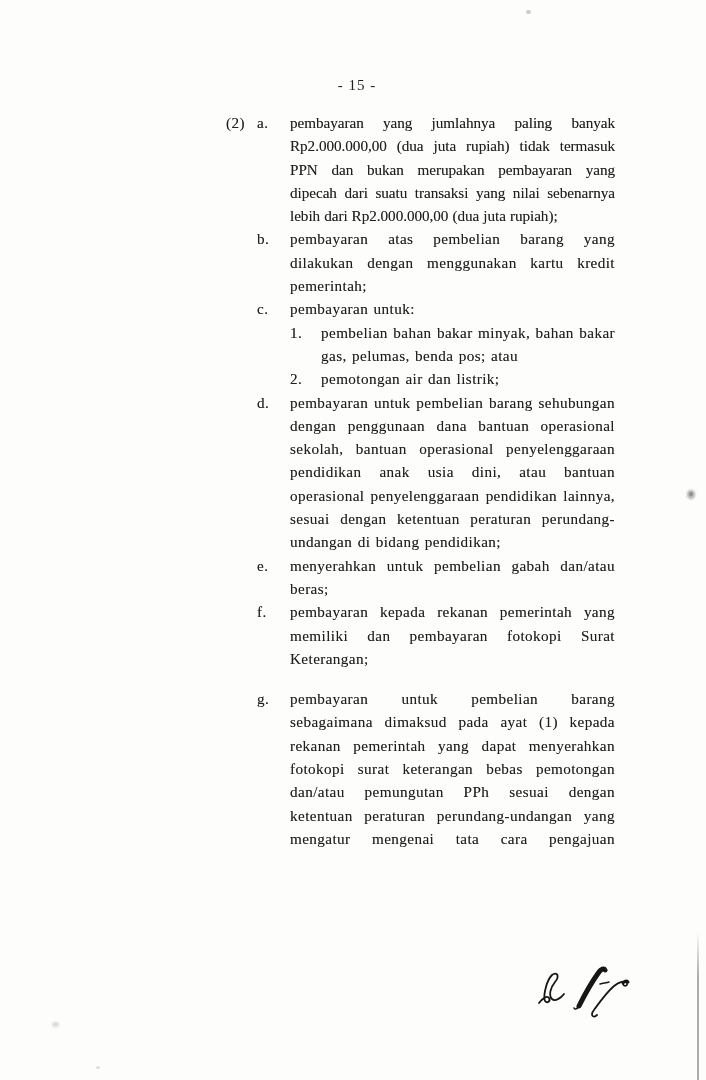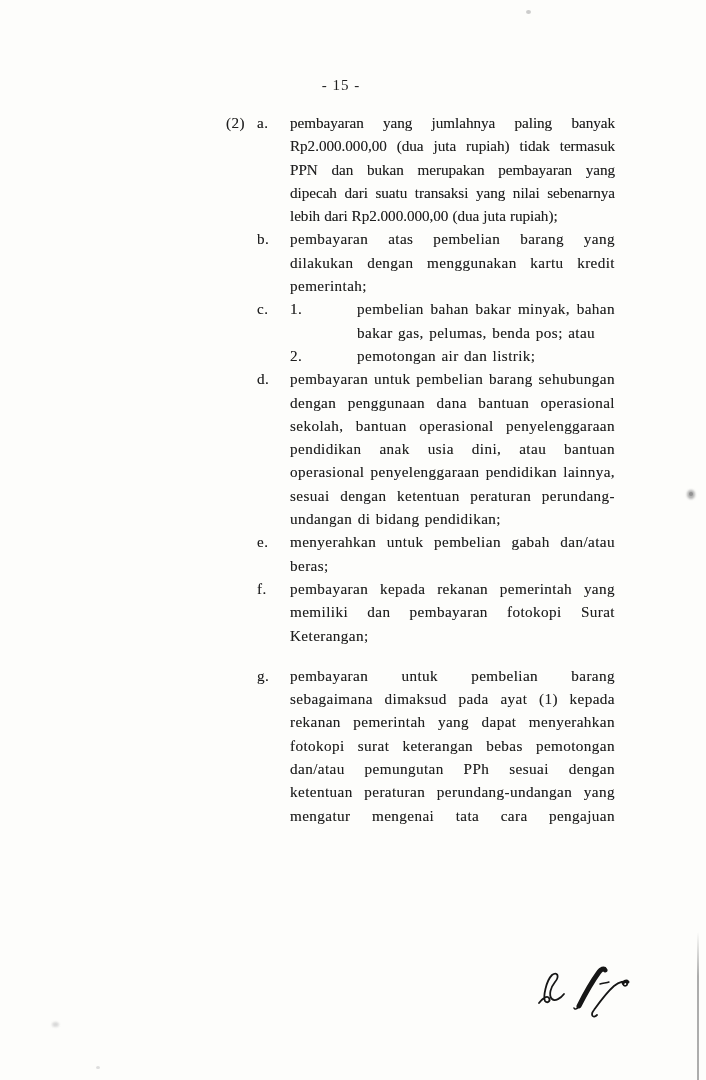--- a/index.html
+++ b/index.html
@@ -12,35 +12,35 @@
     color:#1f1f1f;
   }
   .txt{
     font-size:15.2px;
     line-height:23.3px;
     letter-spacing:0.4px;
     word-spacing:1.2px;
     text-shadow:0 0 0.6px rgba(30,30,30,0.45);
   }
   .pageno{
-    position:absolute;top:77px;left:0;width:682px;
+    position:absolute;top:77px;left:16px;width:682px;
     text-align:center;font-size:15px;letter-spacing:1px;
   }
   .clause{position:absolute;top:111px;left:226px;width:384px;}
   .cmark{position:absolute;left:0;top:0;}
   .cbody{margin-left:31px;width:358px;}
   .ctext{text-align:justify;}
   .item{position:relative;padding-left:33px;}
   .imark{position:absolute;left:0;top:0;}
   .itext{text-align:justify;}
   .itext.cont{text-align-last:justify;margin-top:17px;}
   .itext.tight{letter-spacing:-0.05px;word-spacing:0.3px;}
   .sub{position:relative;padding-left:31px;}
   .smark{position:absolute;left:0;top:0;}
-  .stext{text-align:justify;margin-left:36px;}
+  .stext{text-align:justify;}
   .signature{position:absolute;left:520px;top:950px;width:135px;height:85px;}
   .signature svg{width:100%;height:100%;}
   .artifact{position:absolute;border-radius:50%;}
   .art-top{left:526px;top:10px;width:5px;height:4px;background:#c4c4c4;filter:blur(0.6px);opacity:.85;}
   .art-mid{left:687px;top:490px;width:8px;height:9px;background:#9f9f9f;filter:blur(1px);opacity:.8;}
   .art-mid-core{left:689px;top:492px;width:4px;height:4px;background:#8a8a8a;filter:blur(.3px);opacity:.8;border-radius:2px;}
   .art-bl{left:52px;top:1022px;width:7px;height:5px;background:#d3d3d3;filter:blur(1px);opacity:.9;}
   .art-bm{left:96px;top:1066px;width:4px;height:3px;background:#dadada;filter:blur(.6px);opacity:.9;}
   .scan-edge{position:absolute;left:697px;top:932px;width:1.5px;height:148px;
     background:linear-gradient(to bottom,rgba(140,140,140,0),rgba(130,130,130,.65) 30%,rgba(120,120,120,.6));}
@@ -61,20 +61,21 @@
         <div class="itext tight">pembayaran yang jumlahnya paling banyak Rp2.000.000,00 (dua juta rupiah) tidak termasuk PPN dan bukan merupakan pembayaran yang dipecah dari suatu transaksi yang nilai sebenarnya lebih dari Rp2.000.000,00 (dua juta rupiah);</div>
       </div>
 
       <div class="item">
         <span class="imark">b.</span>
         <div class="itext">pembayaran atas pembelian barang yang dilakukan dengan menggunakan kartu kredit pemerintah;</div>
       </div>
 
       <div class="item">
         <span class="imark">c.</span>
+        <div class="itext">pembayaran untuk:</div>
         <div class="sub">
           <span class="smark">1.</span>
           <div class="stext">pembelian bahan bakar minyak, bahan bakar gas, pelumas, benda pos; atau</div>
         </div>
         <div class="sub">
           <span class="smark">2.</span>
           <div class="stext">pemotongan air dan listrik;</div>
         </div>
       </div>
 

